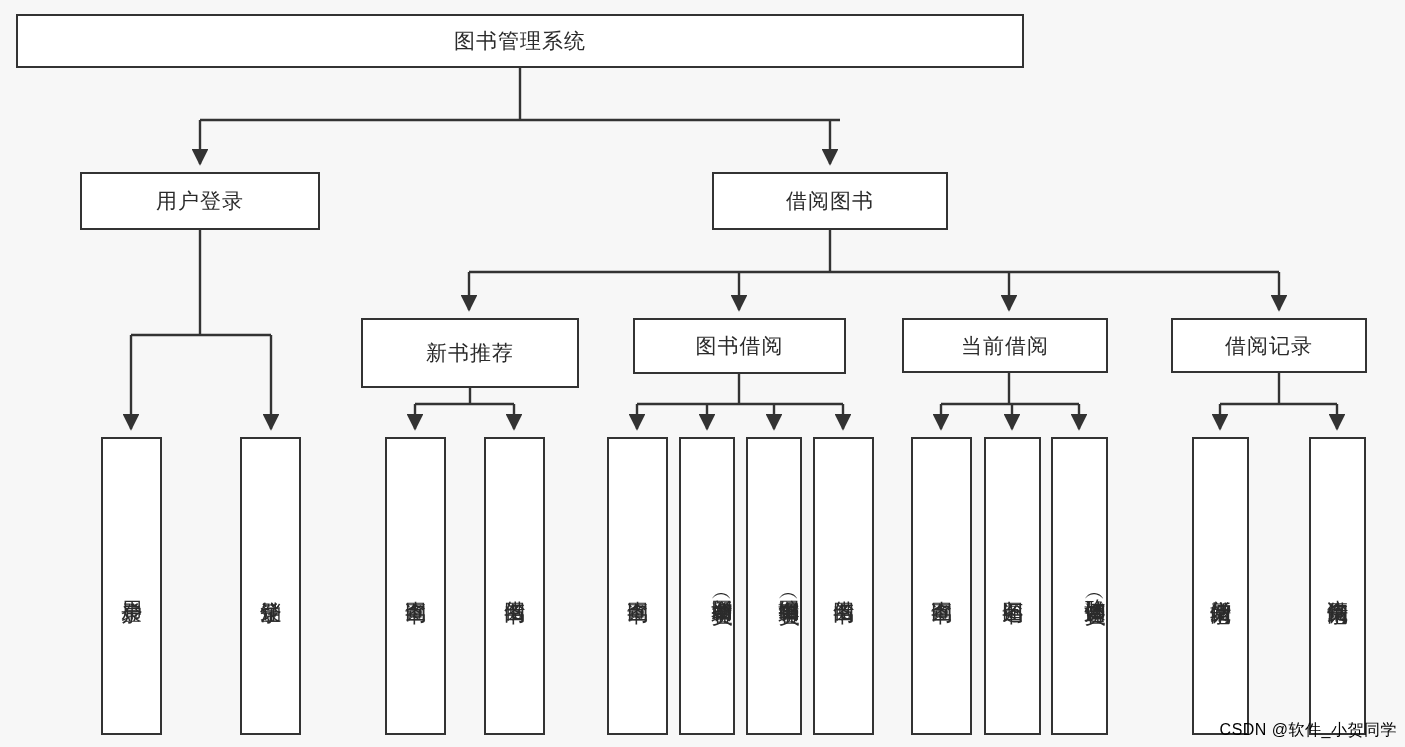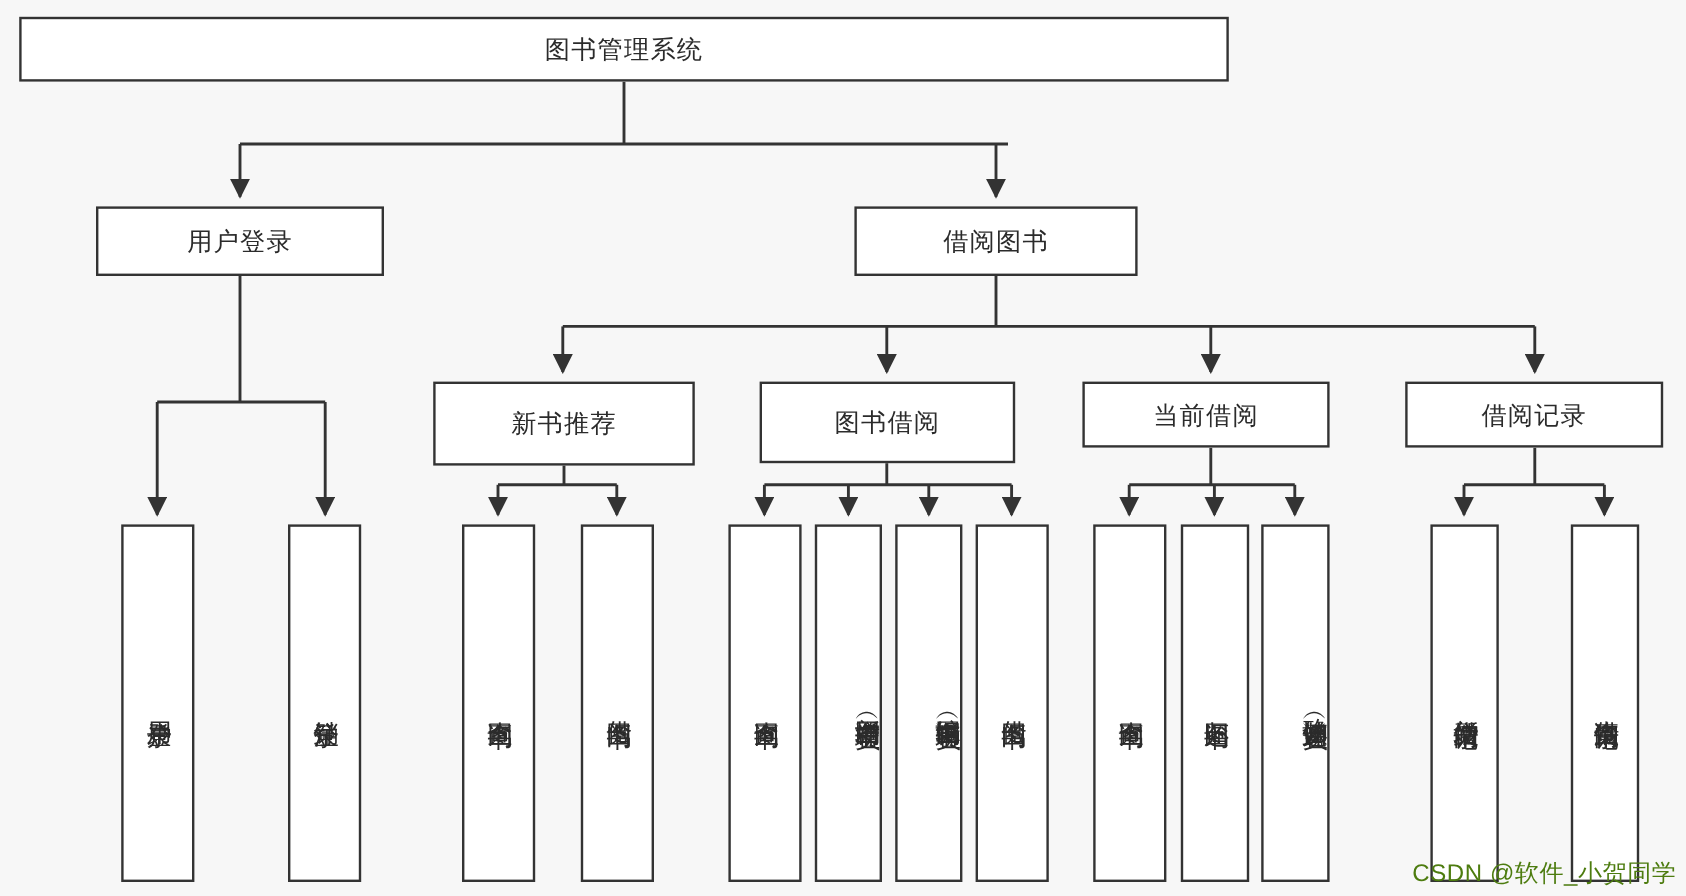--- a/index.html
+++ b/index.html
@@ -52,22 +52,22 @@
     overflow: hidden;
   }
   .node.vert.toptext {
     align-items: flex-start;
     justify-content: center;
   }
   .watermark {
     position: absolute;
     right: 8px;
     bottom: 6px;
-    font-size: 20px;
-    color: #4d7c0f;
+    font-size: 16px;
+    color: #000000;
     letter-spacing: 0.5px;
     white-space: nowrap;
   }
 </style>
 </head>
 <body>
 
 <div id="canvas">
 
   <svg class="connectors" viewBox="0 0 1405 747" xmlns="http://www.w3.org/2000/svg">
@@ -118,23 +118,23 @@
       <path d="M 1220 404 L 1220 429" marker-end="url(#arrow)"></path>
       <path d="M 1337 404 L 1337 429" marker-end="url(#arrow)"></path>
     </g>
   </svg>
 
   <div id="nodes">
       <div class="node horiz" style="left: 16px; top: 14px; width: 1008px; height: 54px;">图书管理系统</div>
       <div class="node horiz" style="left: 80px; top: 172px; width: 240px; height: 58px;">用户登录</div>
       <div class="node horiz" style="left: 712px; top: 172px; width: 236px; height: 58px;">借阅图书</div>
       <div class="node horiz" style="left: 361px; top: 318px; width: 218px; height: 70px;">新书推荐</div>
-      <div class="node horiz" style="left: 633px; top: 318px; width: 213px; height: 68px;">图书借阅</div>
+      <div class="node horiz" style="left: 633px; top: 318px; width: 213px; height: 56px;">图书借阅</div>
       <div class="node horiz" style="left: 902px; top: 318px; width: 206px; height: 55px;">当前借阅</div>
-      <div class="node horiz" style="left: 1171px; top: 318px; width: 215px; height: 55px;">借阅记录</div>
+      <div class="node horiz" style="left: 1171px; top: 318px; width: 196px; height: 55px;">借阅记录</div>
       <div class="node vert" style="left: 101px; top: 437px; width: 61px; height: 298px;">用户登录</div>
       <div class="node vert" style="left: 240px; top: 437px; width: 61px; height: 298px;">注销登录</div>
       <div class="node vert" style="left: 385px; top: 437px; width: 61px; height: 298px;">查询图书</div>
       <div class="node vert" style="left: 484px; top: 437px; width: 61px; height: 298px;">借阅图书</div>
       <div class="node vert" style="left: 607px; top: 437px; width: 61px; height: 298px;">查询图书</div>
       <div class="node vert toptext" style="left: 679px; top: 437px; width: 56px; height: 298px;">新增图书（管理员）</div>
       <div class="node vert toptext" style="left: 746px; top: 437px; width: 56px; height: 298px;">编辑图书（管理员）</div>
       <div class="node vert" style="left: 813px; top: 437px; width: 61px; height: 298px;">借阅图书</div>
       <div class="node vert" style="left: 911px; top: 437px; width: 61px; height: 298px;">查询图书</div>
       <div class="node vert" style="left: 984px; top: 437px; width: 57px; height: 298px;">归还图书</div>

